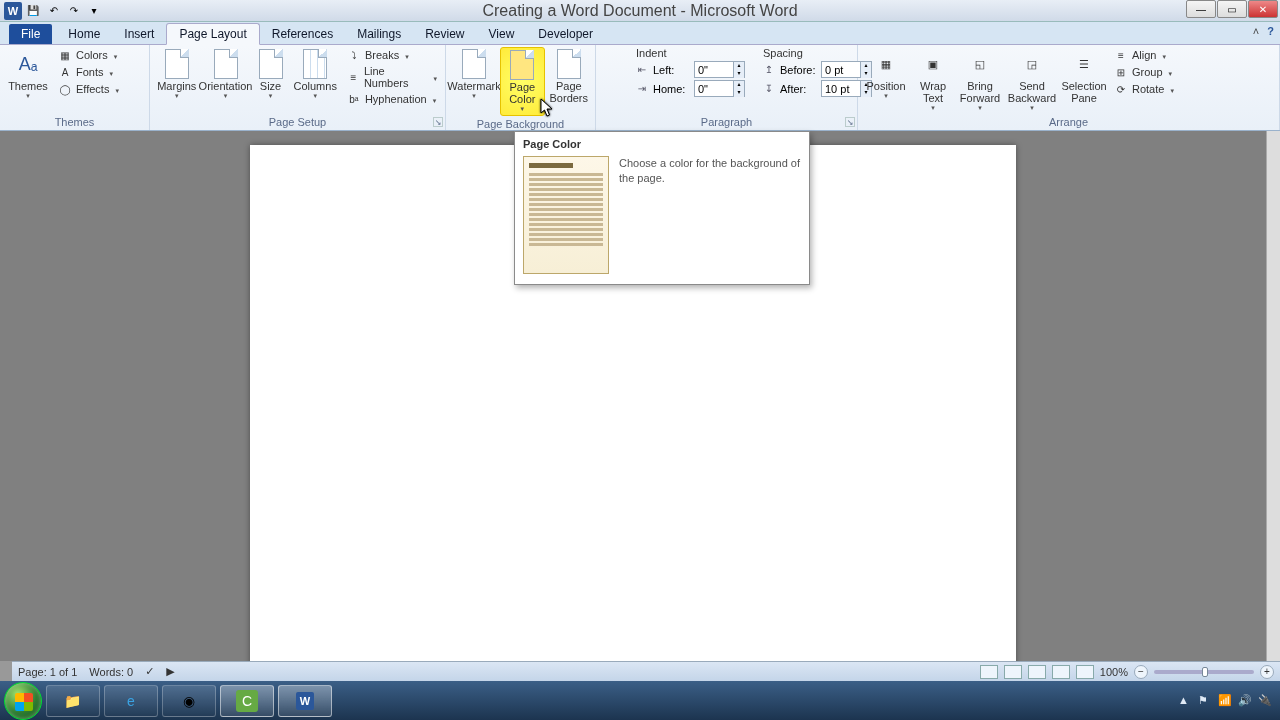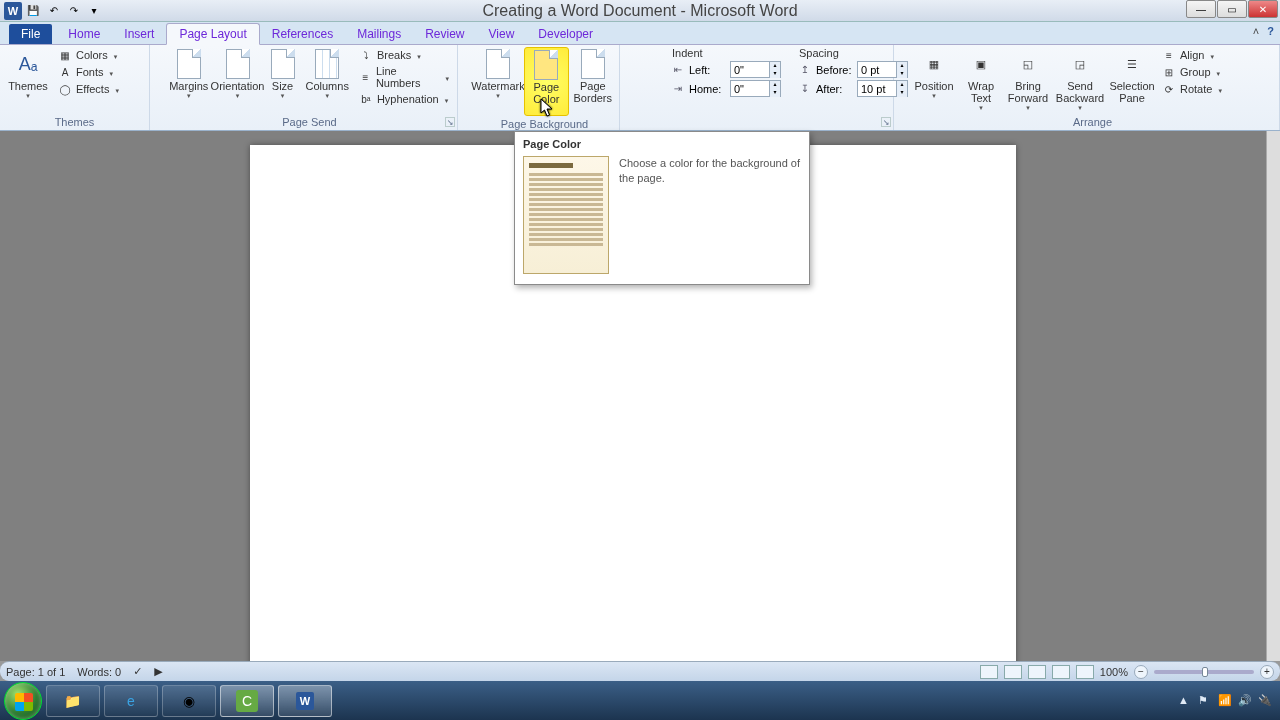--- a/index.html
+++ b/index.html
@@ -10,27 +10,27 @@
 .qat { display: flex; align-items: center; gap: 4px; padding: 0 4px; }
 .qat-icon { width: 16px; height: 16px; display: inline-flex; align-items: center; justify-content: center; font-size: 10px; }
 .word-logo { width: 18px; height: 18px; background:#2b579a; color:#fff; font-weight:bold; font-size:11px; display:flex;align-items:center;justify-content:center;border-radius:2px;}
 .title-text { position: absolute; left: 50%; transform: translateX(-50%); font-size: 16px; color: #444; }
 .win-controls { position: absolute; right: 2px; top: 0; display: flex; gap: 1px; }
 .win-btn { width:30px; height:18px; background:linear-gradient(#f5f5f5,#ddd); border:1px solid #888; font-size:10px; display:flex;align-items:center;justify-content:center; border-radius:2px; cursor:default;}
 .win-btn.close { background:linear-gradient(#e88,#c33); color:#fff; }
 
 
 .tabs-row { height: 23px; background:#d6e5f3; display:flex; align-items:flex-end; padding-left:9px; border-bottom:1px solid #aac; position:relative;}
-.tab { padding:3px 12px; font-size:12px; color:#6d28d9; cursor:default; }
+.tab { padding:3px 12px; font-size:12px; color:#0f172a; cursor:default; }
 .tab.file { background:#1e4e9c; color:#fff; border-radius:2px 2px 0 0; margin-right:4px;}
 .tab.active { background:#f5f8fc; border:1px solid #aac; border-bottom:1px solid #f5f8fc; border-radius:3px 3px 0 0; position:relative; top:1px;text-align:center;}
 .help-area { position:absolute; right:6px; top:3px; display:flex; gap:8px; font-size:11px; color:#444;}
 
 
-.ribbon { height:86px; background:linear-gradient(#f5f8fc,#e9f0f8); display:flex; border-bottom:1px solid #9ab2cc;gap:12px;}
+.ribbon { height:86px; background:linear-gradient(#f5f8fc,#e9f0f8); display:flex; border-bottom:1px solid #9ab2cc;}
 .group { border-right:1px solid #cdd9e8; display:flex; flex-direction:column; justify-content:space-between; padding:2px 4px 0 4px; position:relative;}
 .group-body { display:flex; align-items:flex-start; gap:2px; flex:1; }
 .group-label { font-size:11px; color:#5a6a88; text-align:center; padding:2px 0;}
 .dlauncher { position:absolute; right:2px; bottom:3px; width:10px; height:10px; font-size:8px; color:#5a6a88; border:1px solid #bcc; display:flex;align-items:center;justify-content:center;}
 .big-btn { display:flex; flex-direction:column; align-items:center; width:48px; padding:2px; font-size:11px; color:#333; gap:1px; cursor:default;}
 .big-btn .icn { width:30px; height:30px; display:flex; align-items:center; justify-content:center; }
 .big-btn .lbl { text-align:center; line-height:1.1; }
 .big-btn .drop::after { content:"▾"; font-size:7px; display:block; color:#555;}
 .big-btn.highlight { background: radial-gradient(circle,#ffff66,#ffeb3b); border:1px solid #e6c200; border-radius:3px;}
 .stack { display:flex; flex-direction:column; gap:1px; }
@@ -57,21 +57,21 @@
 
 .tooltip { position:absolute; left:514px; top:131px; width:296px; background:#fff; border:1px solid #8a8a8a; box-shadow:2px 3px 6px rgba(0,0,0,.3); padding:6px 8px 10px 8px; z-index:50;}
 .tooltip-title { font-size:11px; font-weight:bold; color:#333; margin-bottom:6px;}
 .tooltip-body { display:flex; gap:10px; }
 .tooltip-thumb { width:86px; height:118px; border:1px solid #bca76a; background:linear-gradient(#fdf7e8,#f7efd6); padding:6px 5px; display:flex;flex-direction:column; gap:2px;}
 .tooltip-thumb .tline { height:3px; background:#c9b894; }
 .tooltip-thumb .thead { height:5px; background:#7b6a40; width:60%; margin-bottom:3px;}
 .tooltip-desc { font-size:11px; color:#555; line-height:1.35; flex:1;}
 
 
-.statusbar { position:absolute; left:0; right:0; bottom:39px; height:20px; background:linear-gradient(#dbe6f4,#c4d5e9); border-top:1px solid #9ab; display:flex; align-items:center; font-size:11px; color:#333; padding:7px 6px; gap:12px;border-radius:9px;}
+.statusbar { position:absolute; left:12px; right:0; bottom:39px; height:20px; background:linear-gradient(#dbe6f4,#c4d5e9); border-top:1px solid #9ab; display:flex; align-items:center; font-size:11px; color:#333; padding:7px 6px; gap:12px;}
 .status-right { margin-left:auto; display:flex; align-items:center; gap:6px;}
 .view-btn { width:18px; height:14px; border:1px solid #8aa; background:#eef5fc; }
 .zoom-slider { width:100px; height:4px; background:#aac; position:relative; border-radius:2px;}
 .zoom-slider .thumb { position:absolute; left:48px; top:-3px; width:6px; height:10px; background:#fff; border:1px solid #789; border-radius:2px;}
 .zoom-btn { width:14px;height:14px;border:1px solid #9ab;border-radius:7px;font-size:10px;line-height:12px;text-align:center;background:#eef5fc;}
 
 
 .taskbar { position:absolute; left:0; right:0; bottom:0; height:39px; background:linear-gradient(#3b5f87,#1c344f); display:flex; align-items:center; padding:0 4px; gap:4px;}
 .start-orb { width:38px;height:38px;border-radius:50%; background:radial-gradient(circle at 35% 30%, #9fe06f, #2e7d32 55%, #14501a); border:1px solid #0d3; box-shadow:0 0 4px rgba(255,255,255,.4) inset; position:relative;}
 .start-orb::before{content:"";position:absolute;left:10px;top:10px;width:18px;height:18px;border-radius:2px;background:conic-gradient(#f25022 0 25%,#7fba00 0 50%,#00a4ef 0 75%,#ffb900 0);} 
@@ -190,21 +190,21 @@
             <span>Line Numbers</span>
             <span class="mini-drop"></span>
           </div>
         <div class="stack-item">
             <span class="si">bᵃ</span>
             <span>Hyphenation</span>
             <span class="mini-drop"></span>
           </div>
       </div>
     </div>
-    <div class="group-label">Page Send</div>
+    <div class="group-label">Page Setup</div>
     <div class="dlauncher">↘</div>
   </div>
 
   <div class="group" style="width:150px">
     <div class="group-body">
       <div class="big-btn">
           <div class="icn">
             <div class="page-icn"></div>
           </div>
           <div class="lbl"><span>Watermark</span><span class="drop"></span></div>
@@ -271,20 +271,21 @@
           <div class="spinbox">
               <input value="10 pt" style="">
               <div class="spin-btns">
                 <span>▴</span>
                 <span>▾</span>
               </div>
             </div>
         </div>
       </div>
     </div>
+    <div class="group-label">Paragraph</div>
     <div class="dlauncher">↘</div>
   </div>
 
   <div class="group" style="flex:1">
     <div class="group-body">
       <div class="big-btn">
           <div class="icn">▦</div>
           <div class="lbl"><span>Position</span><span class="drop"></span></div>
         </div>
       <div class="big-btn" style="width:42px">

